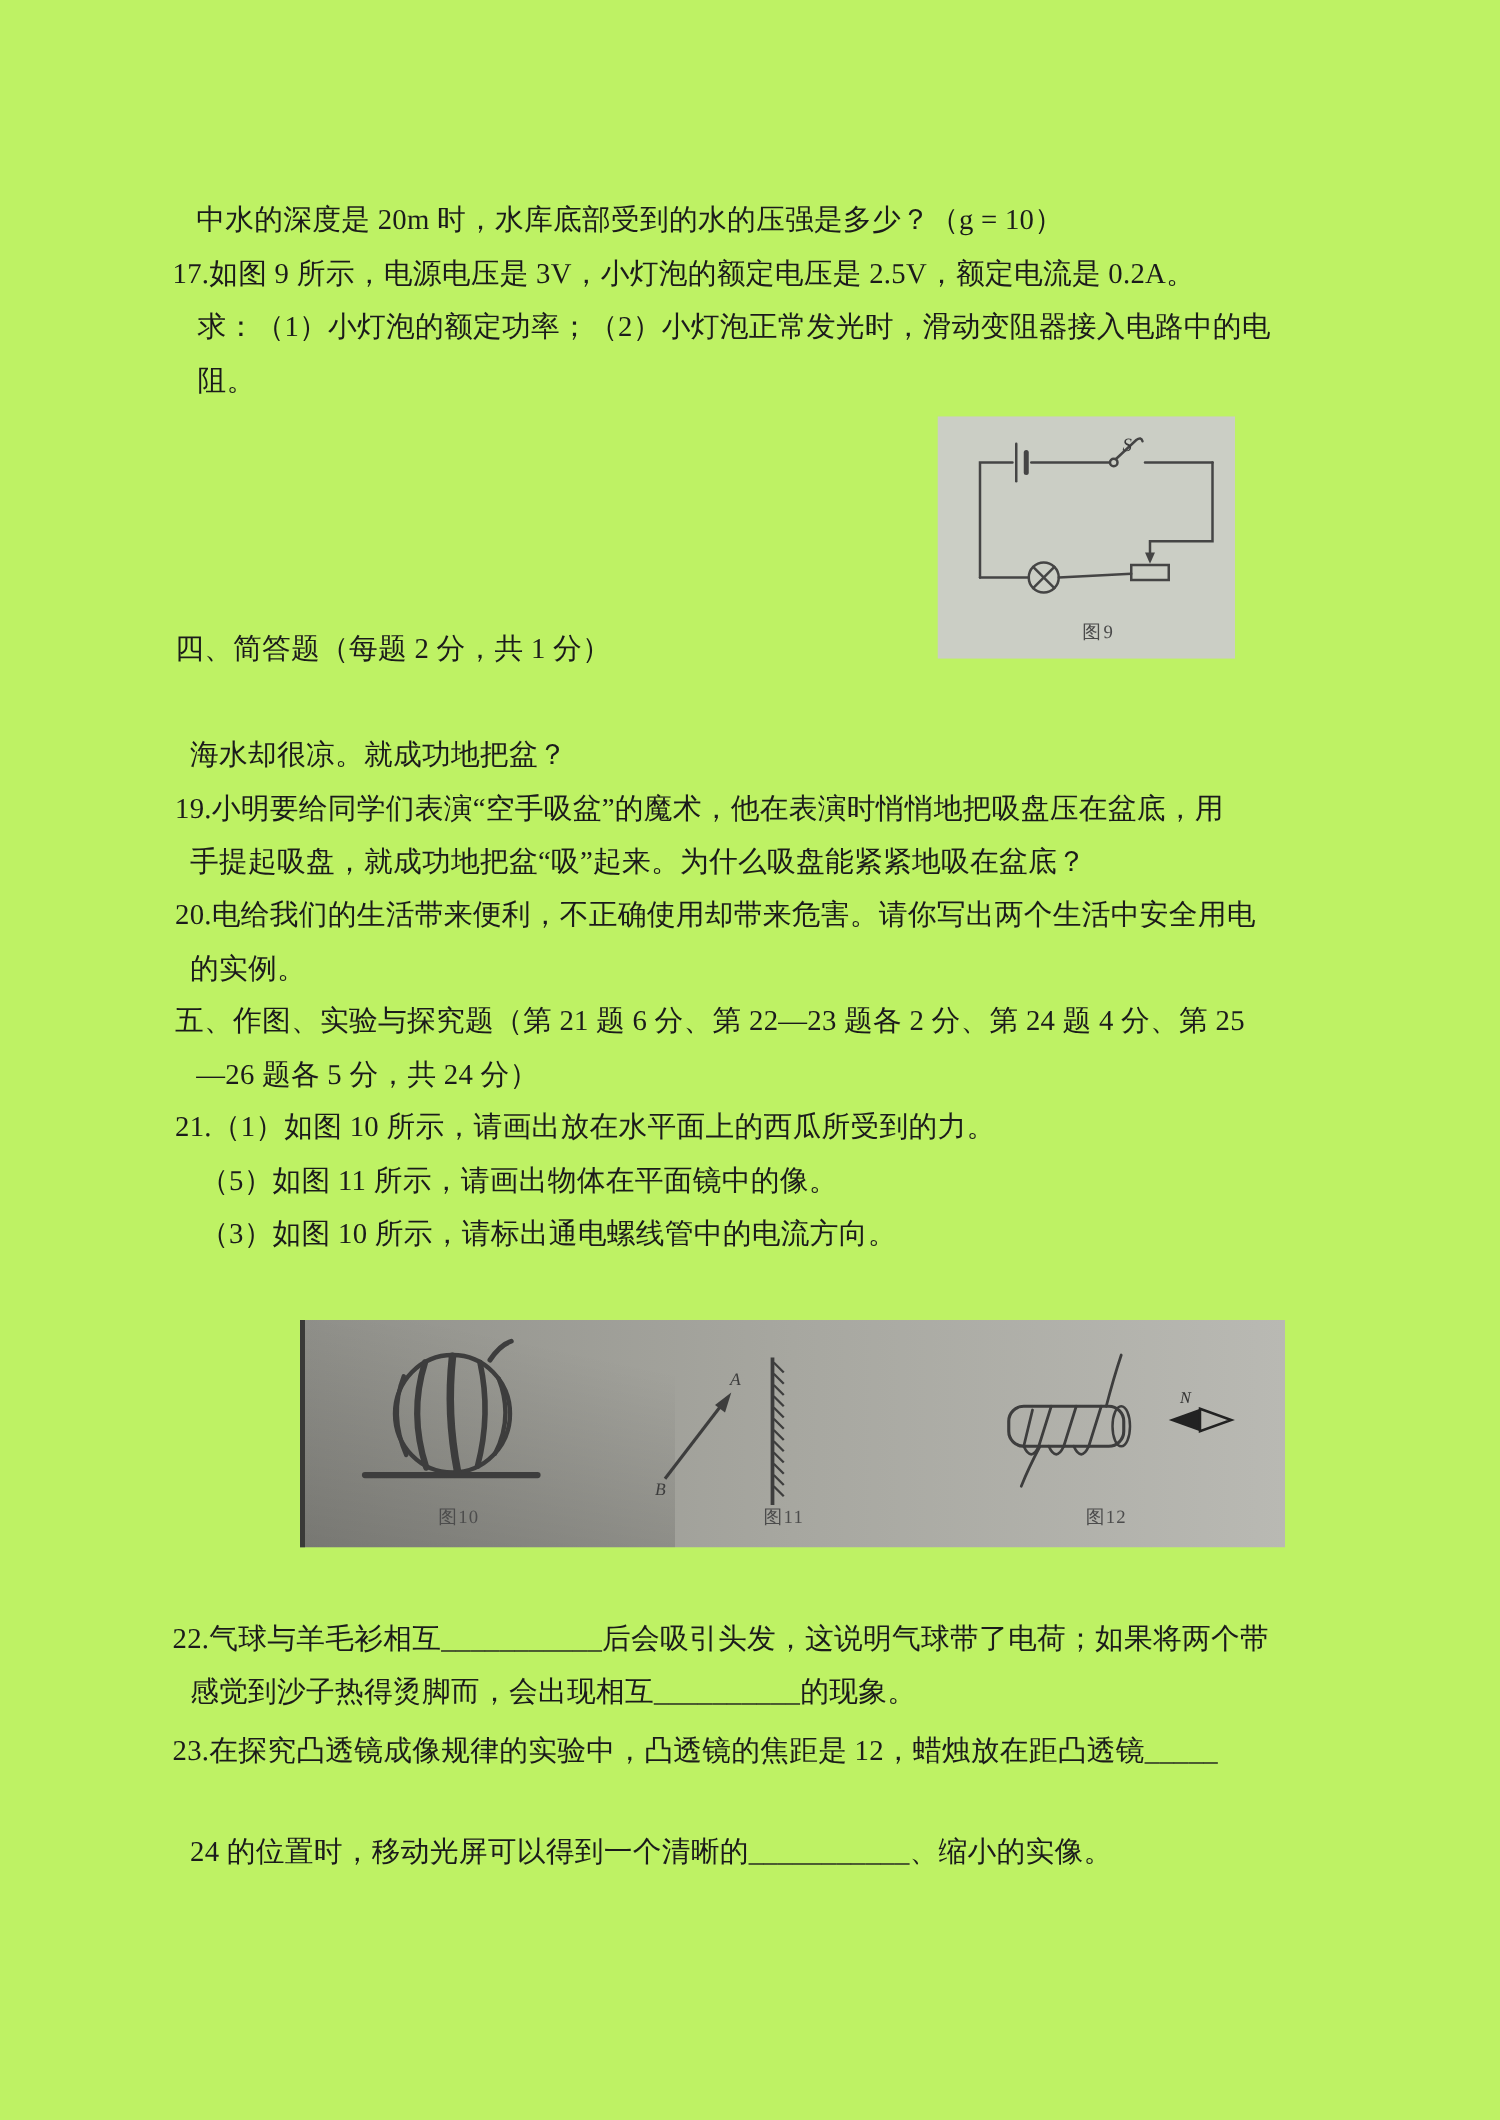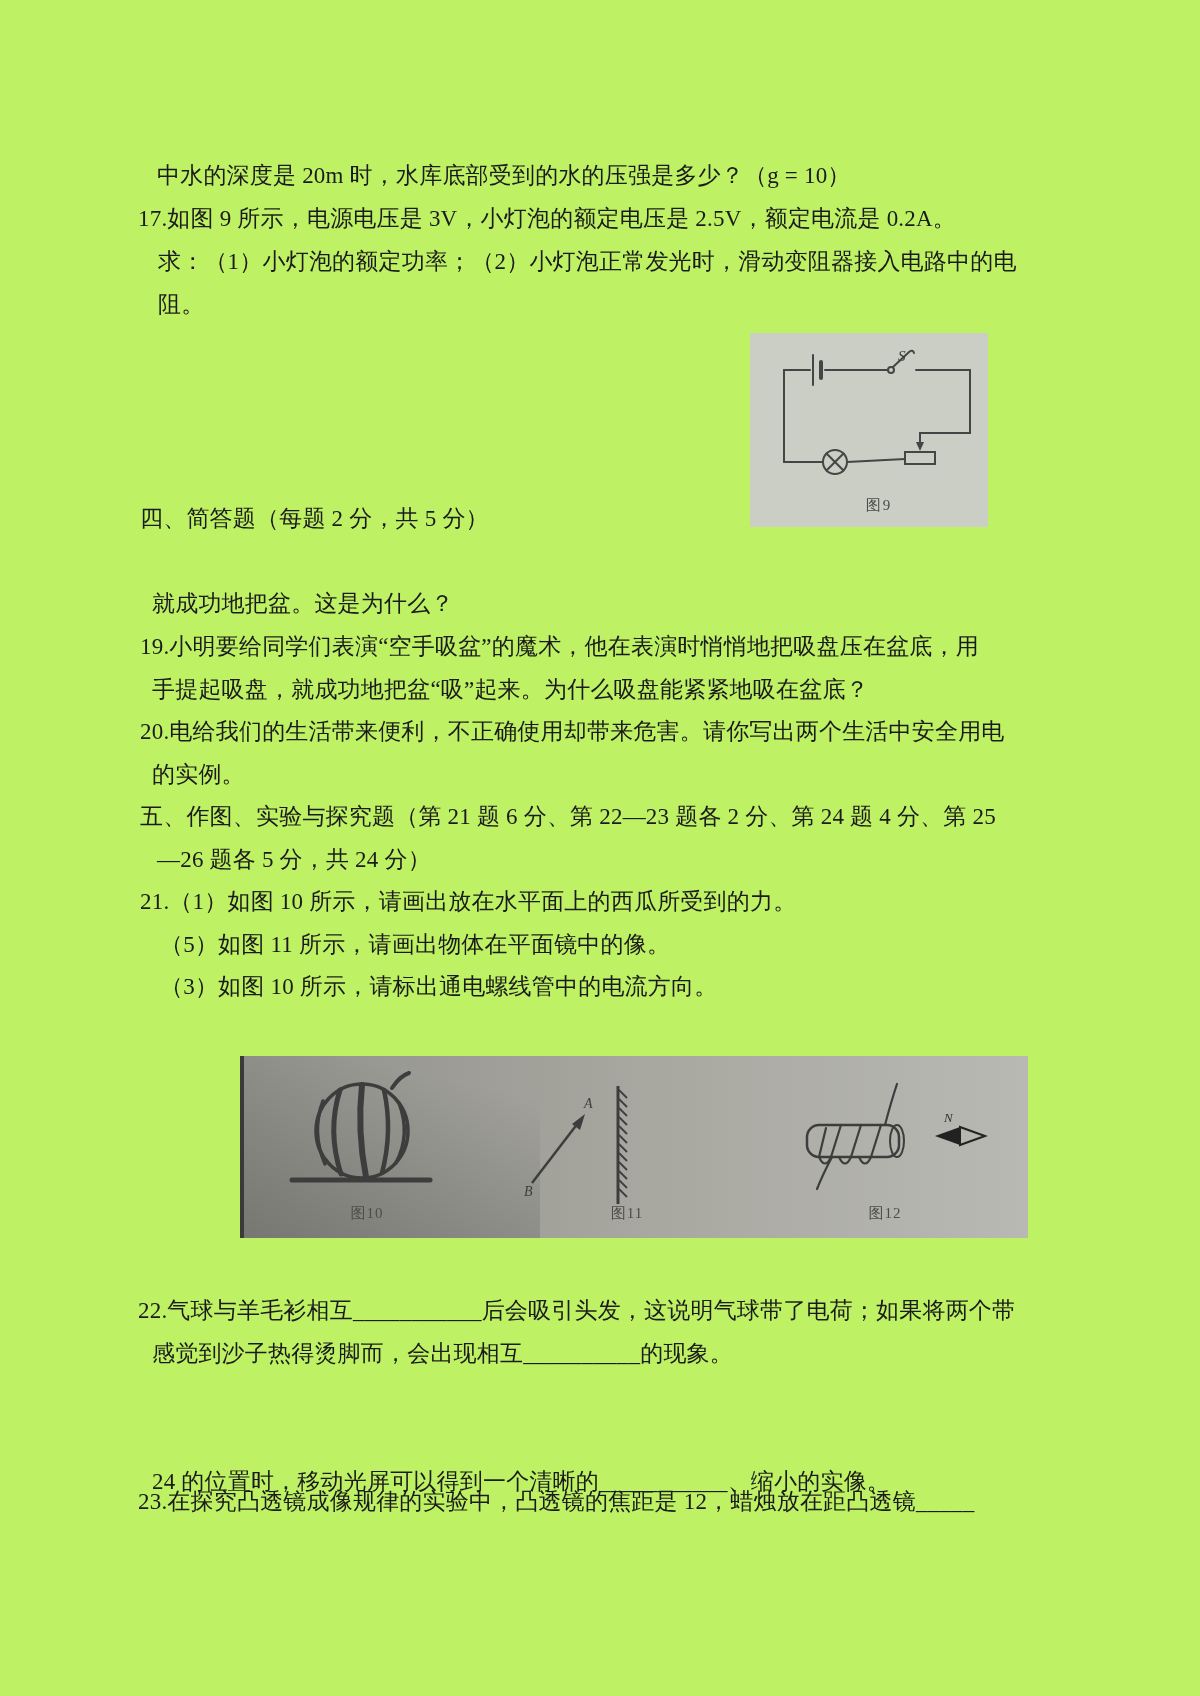--- a/index.html
+++ b/index.html
@@ -23,34 +23,34 @@
 </style>
 </head>
 <body>
 
 <div id="page">
 
   <div class="tl" style="left:157px;top:163px">中水的深度是 20m 时，水库底部受到的水的压强是多少？（g = 10）</div>
   <div class="tl" style="left:138px;top:206px">17.如图 9 所示，电源电压是 3V，小灯泡的额定电压是 2.5V，额定电流是 0.2A。</div>
   <div class="tl" style="left:158px;top:249px">求：（1）小灯泡的额定功率；（2）小灯泡正常发光时，滑动变阻器接入电路中的电</div>
   <div class="tl" style="left:158px;top:292px">阻。</div>
-  <div class="tl" style="left:140px;top:506px">四、简答题（每题 2 分，共 5 分）</div>
-  <div class="tl" style="left:152px;top:591px">就成功地把盆。这是为什么？</div>
+  <div class="tl" style="left:140px;top:506px">四、简答题（每题 2 分，共 1 分）</div>
+  <div class="tl" style="left:152px;top:591px">海水却很凉。就成功地把盆？</div>
   <div class="tl" style="left:140px;top:634px">19.小明要给同学们表演“空手吸盆”的魔术，他在表演时悄悄地把吸盘压在盆底，用</div>
   <div class="tl" style="left:152px;top:677px">手提起吸盘，就成功地把盆“吸”起来。为什么吸盘能紧紧地吸在盆底？</div>
   <div class="tl" style="left:140px;top:719px">20.电给我们的生活带来便利，不正确使用却带来危害。请你写出两个生活中安全用电</div>
   <div class="tl" style="left:152px;top:762px">的实例。</div>
   <div class="tl" style="left:140px;top:804px">五、作图、实验与探究题（第 21 题 6 分、第 22—23 题各 2 分、第 24 题 4 分、第 25</div>
   <div class="tl" style="left:157px;top:847px">—26 题各 5 分，共 24 分）</div>
   <div class="tl" style="left:140px;top:889px">21.（1）如图 10 所示，请画出放在水平面上的西瓜所受到的力。</div>
   <div class="tl" style="left:160px;top:932px">（5）如图 11 所示，请画出物体在平面镜中的像。</div>
   <div class="tl" style="left:160px;top:974px">（3）如图 10 所示，请标出通电螺线管中的电流方向。</div>
   <div class="tl" style="left:138px;top:1298px">22.气球与羊毛衫相互___________后会吸引头发，这说明气球带了电荷；如果将两个带</div>
   <div class="tl" style="left:152px;top:1341px">感觉到沙子热得烫脚而，会出现相互__________的现象。</div>
-  <div class="tl" style="left:138px;top:1489px">23.在探究凸透镜成像规律的实验中，凸透镜的焦距是 12，蜡烛放在距凸透镜_____</div>
+  <div class="tl" style="left:138px;top:1388px">23.在探究凸透镜成像规律的实验中，凸透镜的焦距是 12，蜡烛放在距凸透镜_____</div>
   <div class="tl" style="left:152px;top:1469px">24 的位置时，移动光屏可以得到一个清晰的___________、缩小的实像。</div>
 
   <div class="photo" style="left:750px;top:333px;width:238px;height:194px">
     <svg width="238" height="194" viewBox="0 0 238 194" xmlns="http://www.w3.org/2000/svg">
       <rect x="0" y="0" width="238" height="194" fill="#cbcec5"></rect>
       <g stroke="#454545" stroke-width="2" fill="none" stroke-linecap="round">
 
         <path d="M34,129 L34,37 L60,37"></path>
         <path d="M73,129 L34,129"></path>
 

